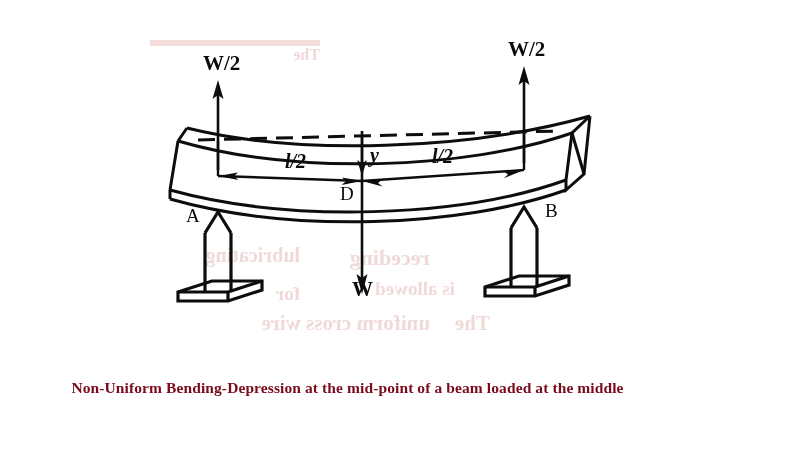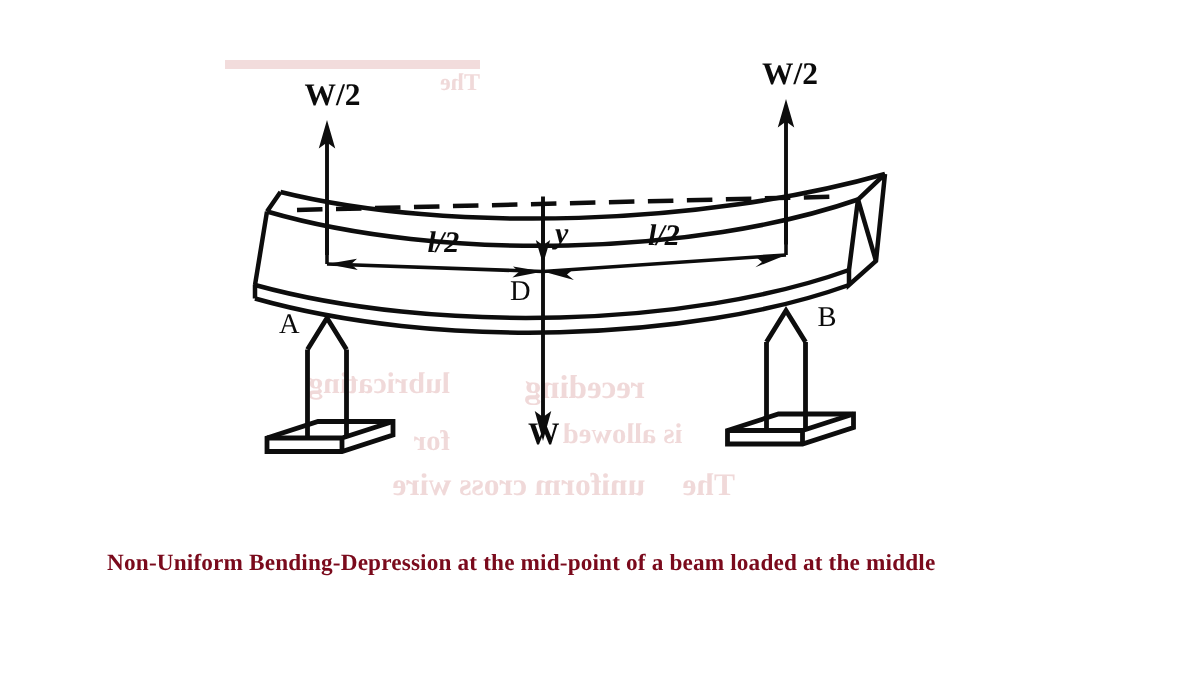--- a/index.html
+++ b/index.html
@@ -19,21 +19,21 @@
   #figure-svg {
     position: absolute;
     left: 0;
     top: 0;
     width: 800px;
     height: 450px;
   }
   .caption {
     position: absolute;
     left: 0;
-    top: 367px;
+    top: 379px;
     width: 695px;
     text-align: center;
     font-family: "Liberation Serif", "DejaVu Serif", serif;
     font-weight: bold;
     font-size: 15.5px;
     letter-spacing: 0.1px;
     color: #7a0a1c;
     white-space: nowrap;
   }
   text.lbl {

